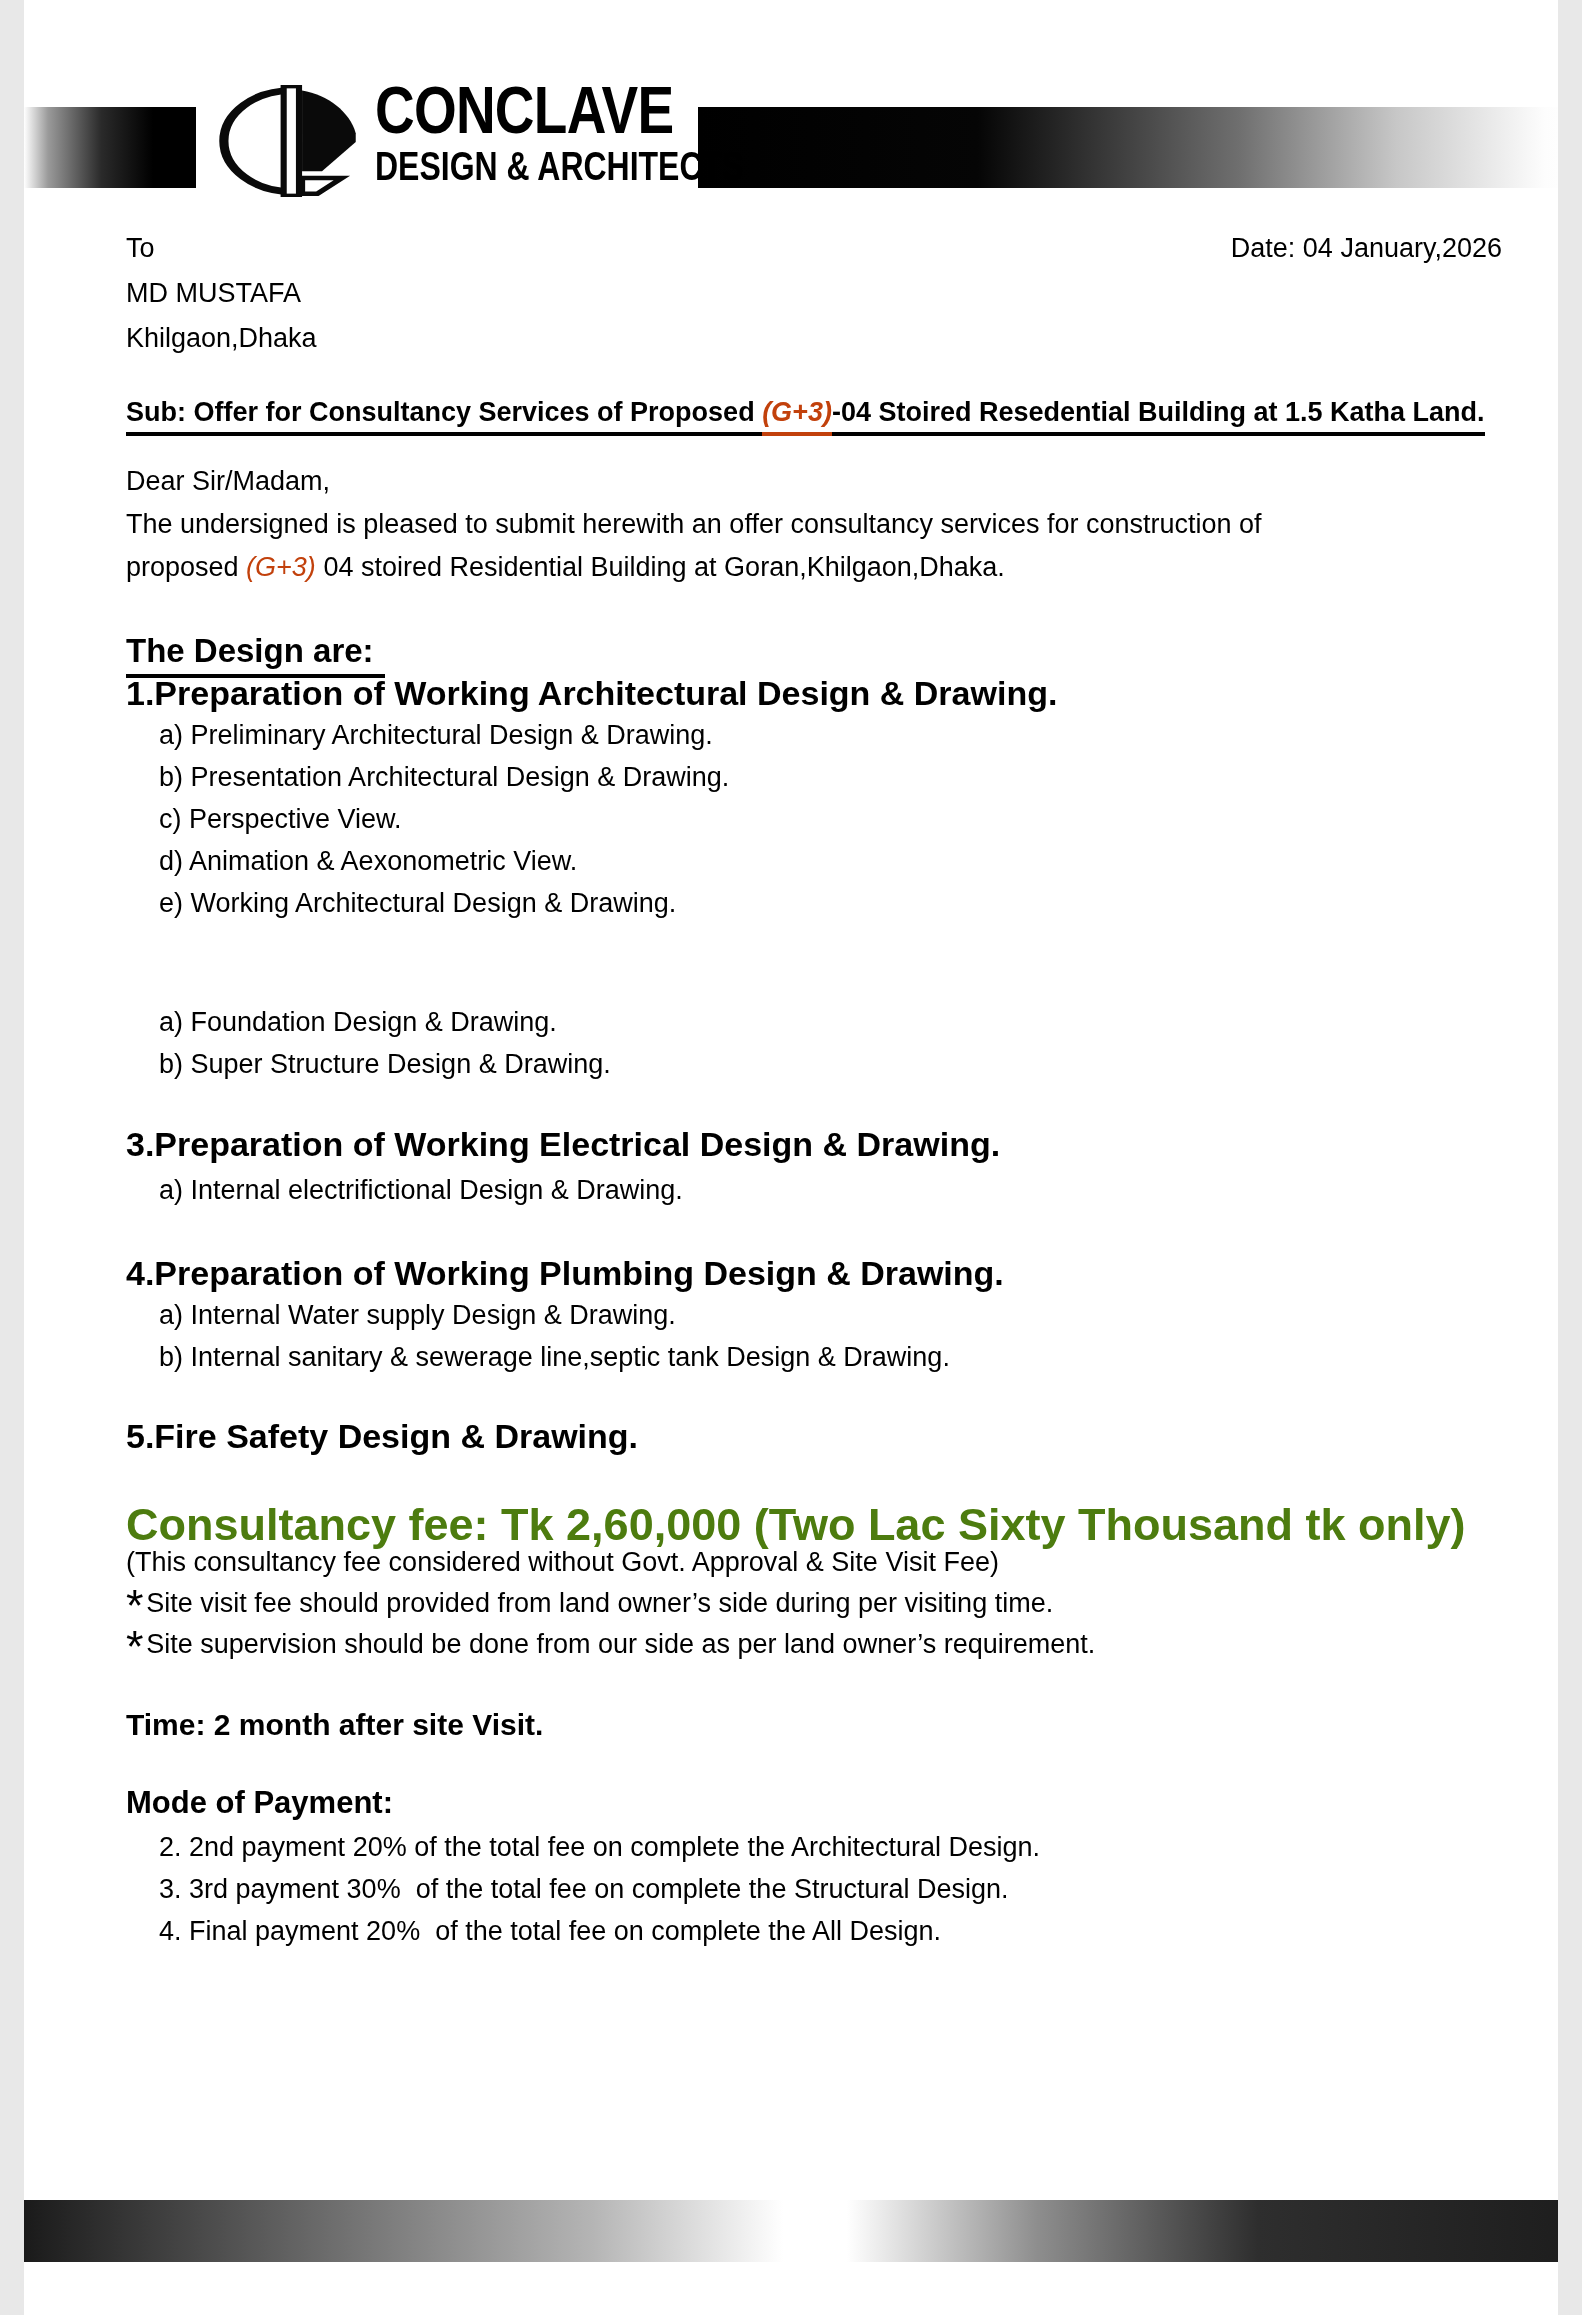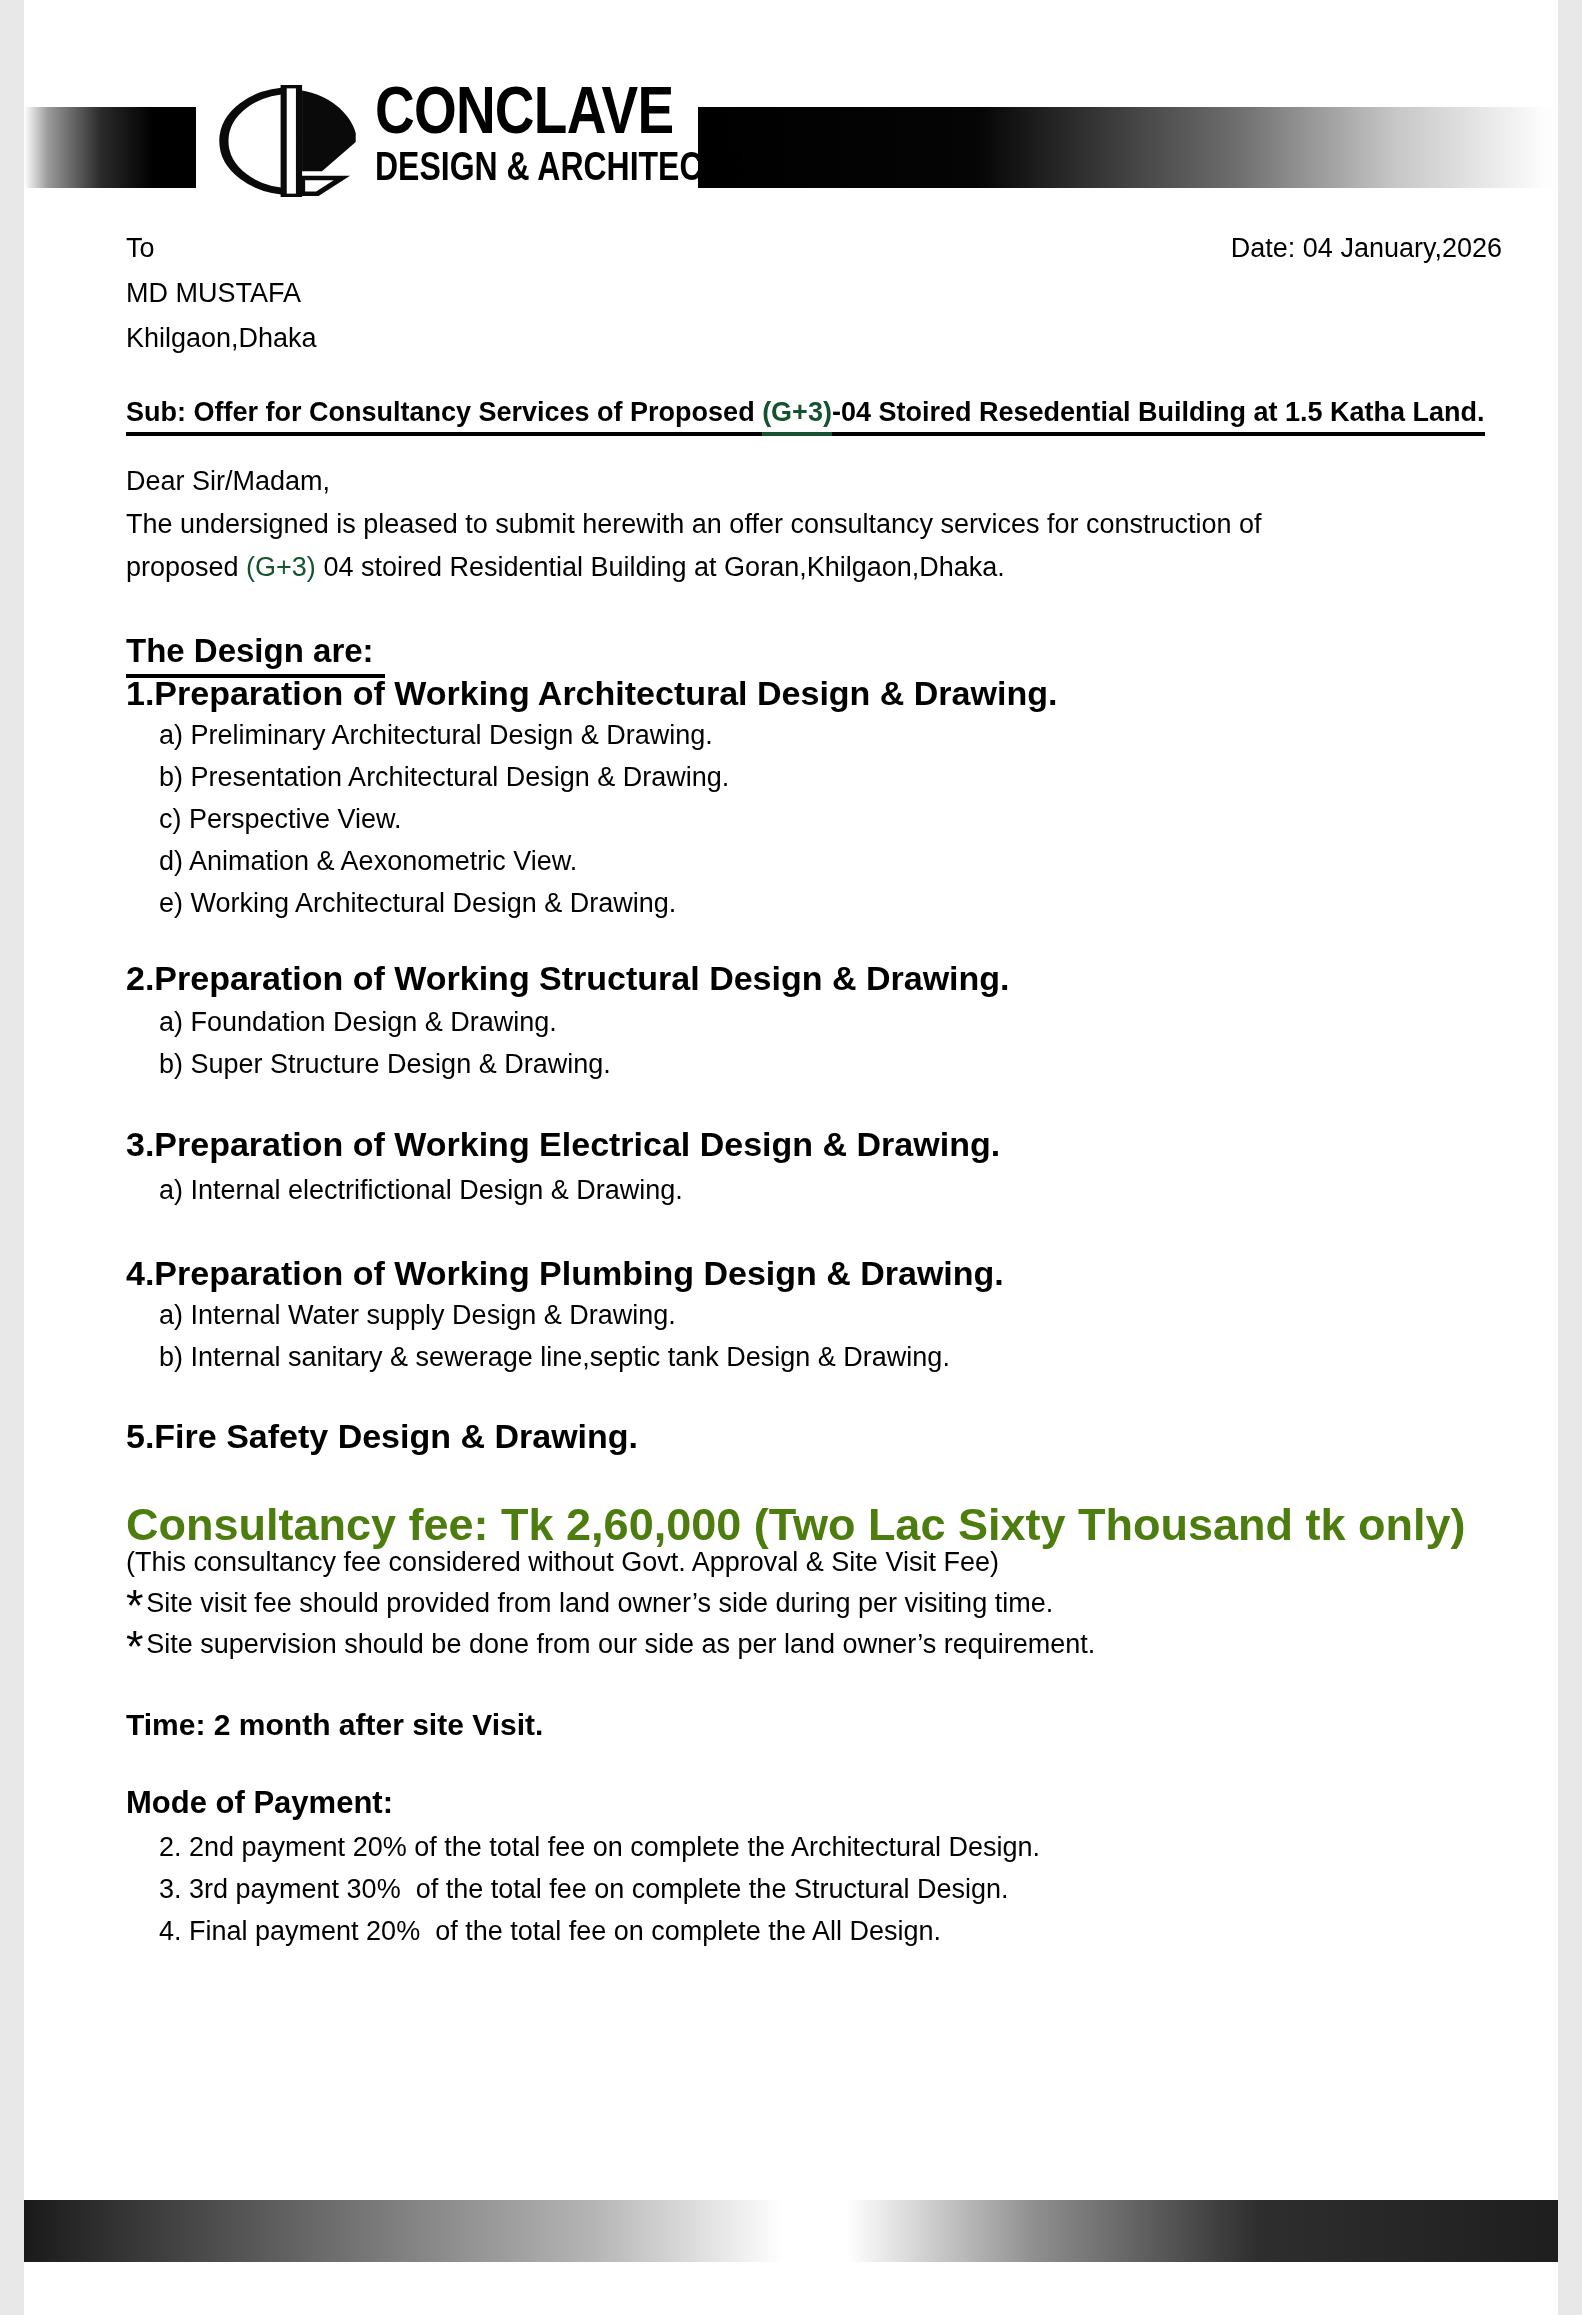--- a/index.html
+++ b/index.html
@@ -27,21 +27,21 @@
     font-size:67px;font-weight:bold;letter-spacing:-0.9px;
     transform:scaleX(0.82);transform-origin:left center;white-space:nowrap;
   }
   .brand-tagline{
     margin-top:2.7px;font-size:41px;font-weight:bold;letter-spacing:0;
     transform:scaleX(0.78);transform-origin:left center;white-space:nowrap;
   }
   
   .blk{position:absolute;left:102px;width:1376px;}
   .indent{padding-left:33px;}
-  .hl{color:#14532d;}
+  .hl{color:#c2410c;font-style:italic;}
   .row{display:flex;justify-content:space-between;}
   .to-block{top:226px;line-height:45px;font-size:27px;}
   .subject{top:394px;font-size:27px;font-weight:bold;line-height:36px;white-space:nowrap;}
   .subject span{border-bottom:4.5px solid;padding-bottom:5.4px;}
   .intro{top:460px;font-size:27px;line-height:43px;}
   .svc-title{top:631px;font-size:33px;font-weight:bold;line-height:40px;}
   .svc-title span{display:inline-block;border-bottom:4.5px solid;padding:0 11px 2.7px 0;}
   .sec-head{font-size:34px;font-weight:bold;line-height:42px;white-space:nowrap;}
   .items{font-size:27px;line-height:42px;}
   .items div{white-space:pre-wrap;}
@@ -98,21 +98,20 @@
 
   <div class="blk sec-head" style="top:672px;">1.Preparation of Working Architectural Design &amp; Drawing.</div>
   <div class="blk items indent" style="top:714px;">
     <div>a) Preliminary Architectural Design &amp; Drawing.</div>
     <div>b) Presentation Architectural Design &amp; Drawing.</div>
     <div>c) Perspective View.</div>
     <div>d) Animation &amp; Aexonometric View.</div>
     <div>e) Working Architectural Design &amp; Drawing.</div>
   </div>
 
-  <div class="blk sec-head" style="top:957px;">2.Preparation of Working Structural Design &amp; Drawing.</div>
   <div class="blk items indent" style="top:1001px;">
     <div>a) Foundation Design &amp; Drawing.</div>
     <div>b) Super Structure Design &amp; Drawing.</div>
   </div>
 
   <div class="blk sec-head" style="top:1123px;">3.Preparation of Working Electrical Design &amp; Drawing.</div>
   <div class="blk items indent" style="top:1169px;">
     <div>a) Internal electrifictional Design &amp; Drawing.</div>
   </div>
 

